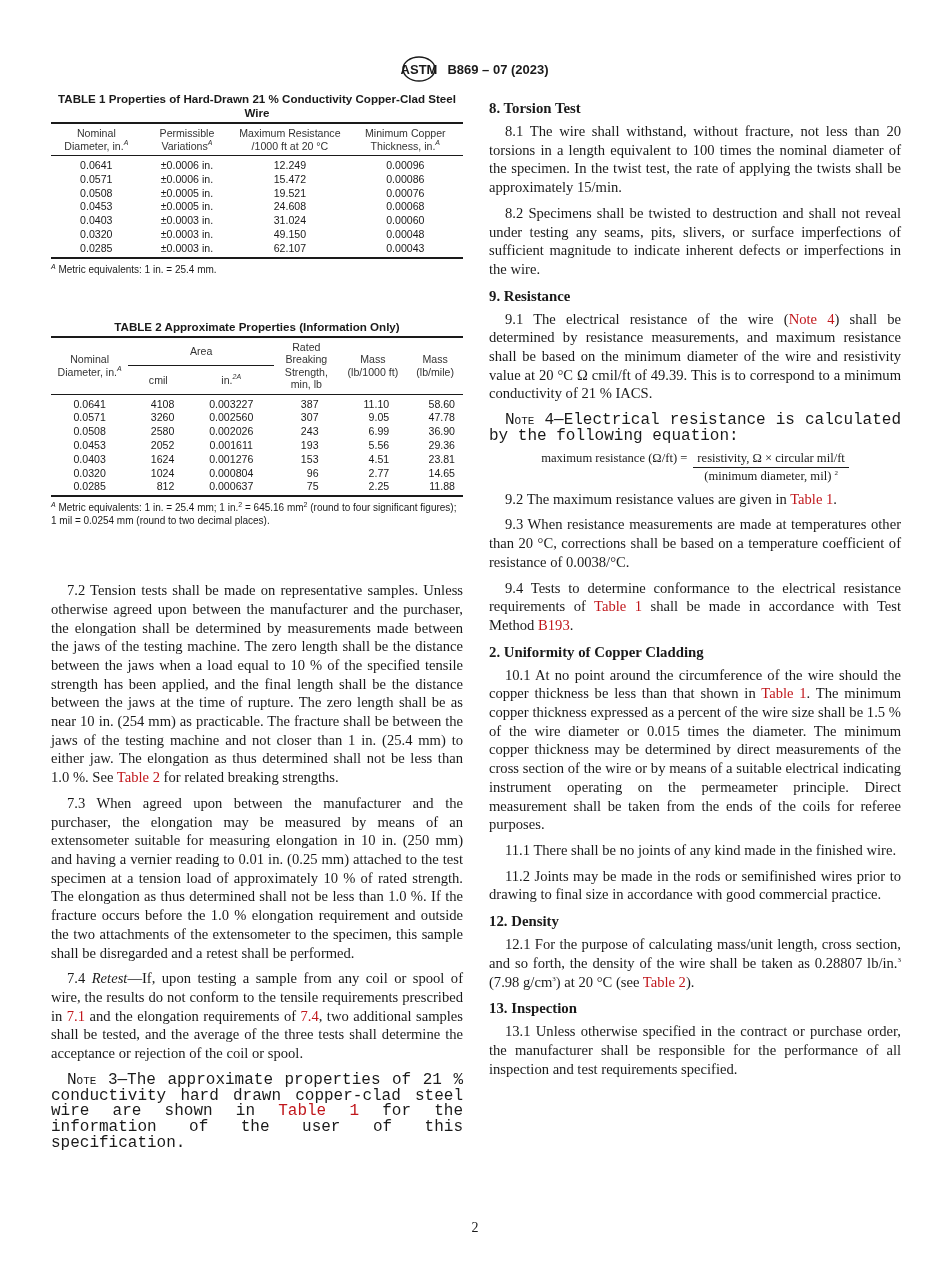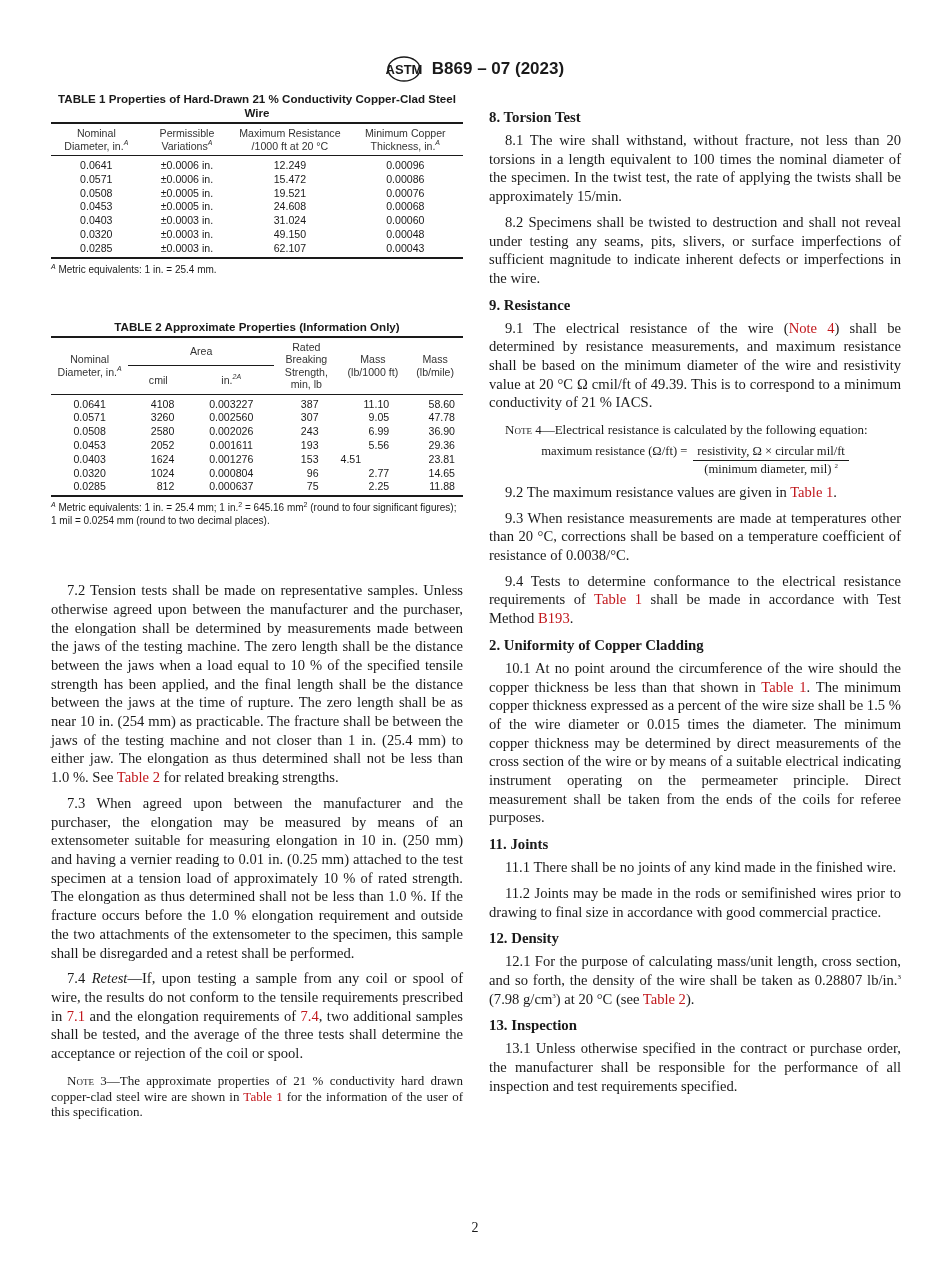--- a/index.html
+++ b/index.html
@@ -1,40 +1,40 @@
 <!DOCTYPE html>
 <html><head>
 <meta charset="utf-8">
 <style>
   html, body { margin:0; padding:0; background:#fff; }
   body { width:950px; height:1272px; position:relative; overflow:hidden; color:#1a1a1a; font-family:"Liberation Serif", serif; }
   .header { position:absolute; top:55px; left:0; width:950px; text-align:center; }
   .header .logo { display:inline-block; vertical-align:middle; width:36px; height:28px; margin-right:6px; }
-  .header .code { display:inline-block; vertical-align:middle; font-family:"Liberation Sans", sans-serif; font-weight:bold; font-size:17px; }
+  .header .code { display:inline-block; vertical-align:middle; font-family:"Liberation Sans", sans-serif; font-weight:bold; font-size:13px; }
   .col { position:absolute; top:92px; width:412px; }
   .col.left { left:51px; }
   .col.right { left:489px; top:93px; }
   .tbl-title { font-family:"Liberation Sans", sans-serif; font-weight:bold; font-size:11.6px; text-align:center; line-height:14px; margin:0 0 2px 0; }
   table.spec { width:100%; border-collapse:collapse; font-family:"Liberation Sans", sans-serif; font-size:10.6px; }
   table.spec thead tr:first-child th { border-top:2px solid #1a1a1a; }
   table.spec th { font-weight:normal; color:#333; padding:3px 2px; line-height:12.5px; vertical-align:middle; text-align:center; }
   table.spec thead tr.last th, table.spec thead th.bottom { border-bottom:1px solid #1a1a1a; }
   table.spec td { text-align:center; padding:0 2px; line-height:13.8px; }
   table.spec tbody tr:first-child td { padding-top:3px; }
   table.spec tbody tr:last-child td { border-bottom:2px solid #1a1a1a; padding-bottom:1px; }
   sup { font-size:7px; line-height:0; vertical-align:super; }
   .fn { font-family:"Liberation Sans", sans-serif; font-size:10px; line-height:13px; margin-top:4px; }
   .fn i, .sup-i { font-style:italic; }
   p.body { font-size:14.6px; line-height:18.7px; text-align:justify; margin:0; text-indent:16px; }
   p.body + p.body { margin-top:7px; }
   p.body.tight { margin-top:0 !important; }
   .link { color:#c0161b; }
   h2.sec { font-size:14.8px; font-weight:bold; margin:9px 0 5px 0; }
-  h2.sec:first-child { margin-top:16px; }
-  .note { font-size:13px; line-height:15.8px; text-align:justify; text-indent:16px; margin:10px 0 0 0; }
+  h2.sec:first-child { margin-top:7px; }
+  .note { font-size:16px; line-height:15.8px; text-align:justify; text-indent:16px; margin:10px 0 0 0;font-family:Liberation Mono, monospace; }
   .note .sc { font-variant:small-caps; }
   .eq { font-size:12.6px; margin:6px 0 6px 0; display:flex; align-items:flex-start; justify-content:center; }
   .eq .frac { display:inline-flex; flex-direction:column; align-items:center; margin-left:6px; }
   .eq .num { border-bottom:1px solid #1a1a1a; padding:0 4px 1px 4px; }
   .eq .den { padding:1px 4px 0 4px; }
   .pageno { position:absolute; top:1220px; left:0; width:950px; text-align:center; font-size:14px; }
 </style>
 </head>
 <body>
 
@@ -155,21 +155,21 @@
             <td>0.001611</td>
             <td style="text-align: right; padding-right: 20px;">193</td>
             <td style="text-align: right; padding-right: 18px;">5.56</td>
             <td style="text-align: right; padding-right: 8px;">29.36</td>
           </tr>
           <tr>
             <td>0.0403</td>
             <td style="text-align: right; padding-right: 14px;">1624</td>
             <td>0.001276</td>
             <td style="text-align: right; padding-right: 20px;">153</td>
-            <td style="text-align: left; padding-right: 18px;">4.51</td>
+            <td style="text-align: right; padding-right: 18px;">4.51</td>
             <td style="text-align: right; padding-right: 8px;">23.81</td>
           </tr>
           <tr>
             <td>0.0320</td>
             <td style="text-align: right; padding-right: 14px;">1024</td>
             <td>0.000804</td>
             <td style="text-align: right; padding-right: 20px;">96</td>
             <td style="text-align: right; padding-right: 18px;">2.77</td>
             <td style="text-align: right; padding-right: 8px;">14.65</td>
           </tr>
@@ -209,21 +209,20 @@
         <span class="den"><span>(minimum diameter, mil)</span> <sup>2</sup></span>
       </span>
   </div>
   <p class="body"><span>9.2 The maximum resistance values are given in </span><span class="link">Table 1</span><span>.</span></p>
   <p class="body">9.3 When resistance measurements are made at temperatures other than 20 °C, corrections shall be based on a temperature coefficient of resistance of 0.0038/°C.</p>
   <p class="body"><span>9.4 Tests to determine conformance to the electrical resistance requirements of </span><span class="link">Table 1</span><span> shall be made in accordance with Test Method </span><span class="link">B193</span><span>.</span></p>
 
   <h2 class="sec">2.  Uniformity of Copper Cladding</h2>
   <p class="body"><span>10.1 At no point around the circumference of the wire should the copper thickness be less than that shown in </span><span class="link">Table 1</span><span>. The minimum copper thickness expressed as a percent of the wire size shall be 1.5 % of the wire diameter or 0.015 times the diameter. The minimum copper thickness may be determined by direct measurements of the cross section of the wire or by means of a suitable electrical indicating instrument operating on the permeameter principle. Direct measurement shall be taken from the ends of the coils for referee purposes.</span></p>
 
-  <h2 class="sec">11.  Joints</h2>
   <p class="body">11.1 There shall be no joints of any kind made in the finished wire.</p>
   <p class="body">11.2 Joints may be made in the rods or semifinished wires prior to drawing to final size in accordance with good commercial practice.</p>
 
   <h2 class="sec">12.  Density</h2>
   <p class="body"><span>12.1 For the purpose of calculating mass/unit length, cross section, and so forth, the density of the wire shall be taken as 0.28807 lb/in.</span><sup>3</sup><span> (7.98 g/cm</span><sup>3</sup><span>) at 20 °C (see </span><span class="link">Table 2</span><span>).</span></p>
 
   <h2 class="sec">13.  Inspection</h2>
   <p class="body">13.1 Unless otherwise specified in the contract or purchase order, the manufacturer shall be responsible for the performance of all inspection and test requirements specified.</p>
 </div>
 

